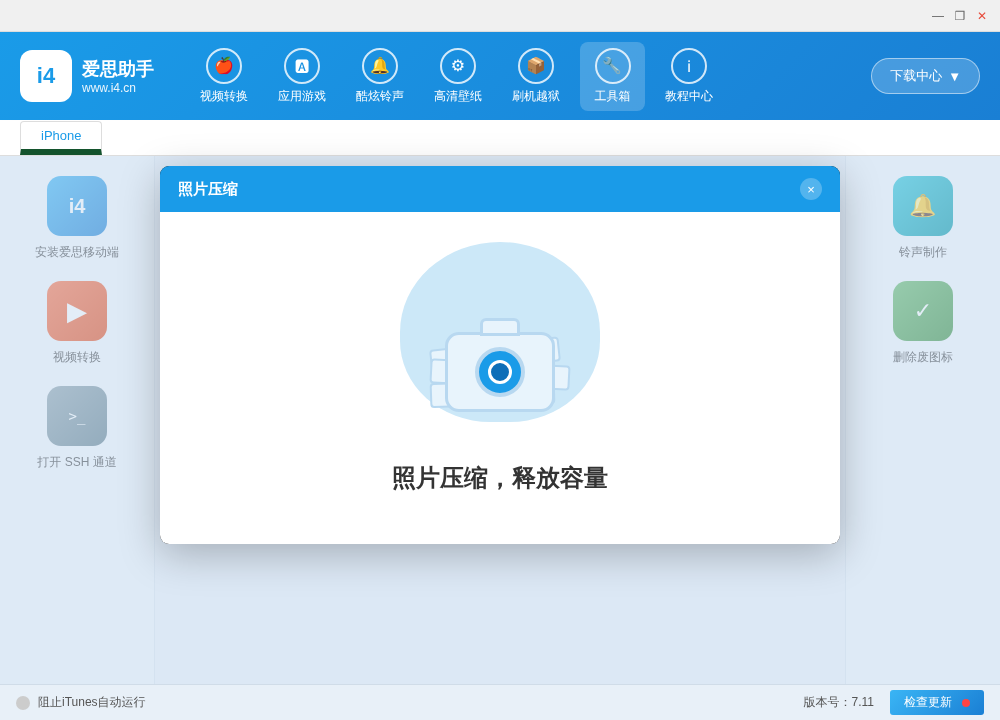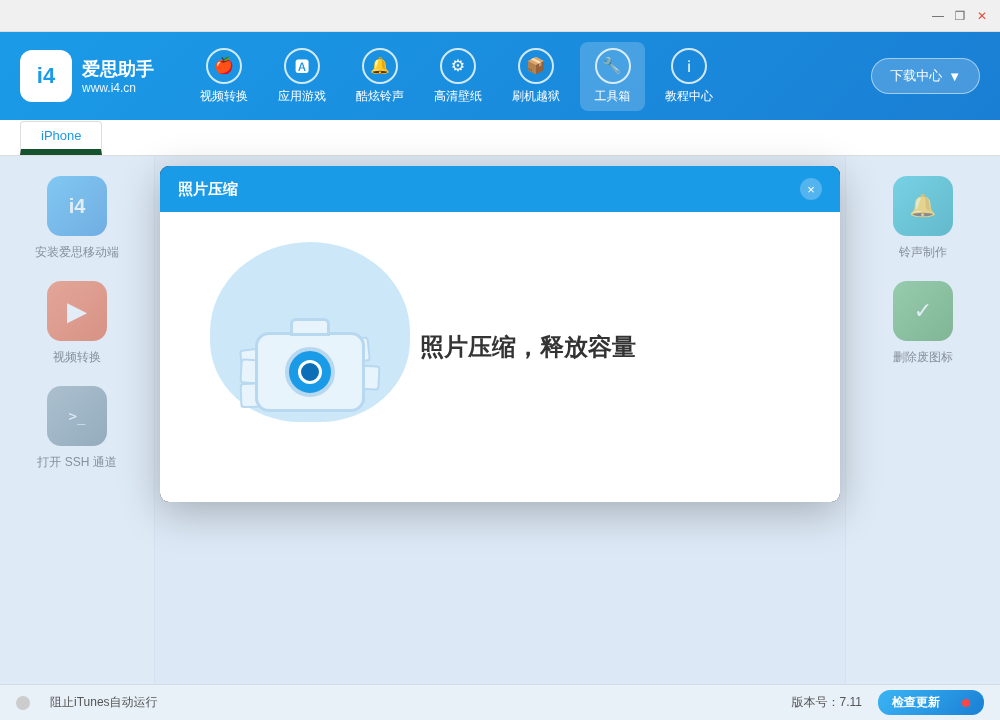--- a/index.html
+++ b/index.html
@@ -243,21 +243,21 @@
       display: flex;
       align-items: center;
       justify-content: center;
       cursor: pointer;
       font-size: 13px;
       color: #fff;
     }
     .modal-body {
       padding: 30px 40px 40px;
       display: flex;
-      flex-direction: row;
+      flex-direction: column;
       align-items: center;
       background: #fff;
     }
 
     
     .illustration {
       width: 220px;
       height: 200px;
       margin-bottom: 20px;
       position: relative;
@@ -364,45 +364,44 @@
       display: flex;
       align-items: center;
       justify-content: space-between;
       padding: 0 16px;
       font-size: 12px;
       color: #555;
     }
     .status-left {
       display: flex;
       align-items: center;
-      gap: 20px;
+      gap: 8px;
     }
     .status-dot {
       width: 14px;
       height: 14px;
       background: #ccc;
       border-radius: 50%;
     }
     .status-right {
       display: flex;
       align-items: center;
       gap: 16px;
     }
     .update-btn {
       background: linear-gradient(135deg, #3ab5f5, #1a7fd4);
       color: #fff;
       border: none;
       padding: 4px 14px;
-      border-radius: 12px;
+      border-radius: 3px;
       font-size: 12px;
       cursor: pointer;
       display: flex;
       align-items: center;
-      gap: 22px;
-      font-weight: bold;
+      gap: 10px;
     }
     .update-dot {
       width: 8px;
       height: 8px;
       background: #ff4444;
       border-radius: 50%;
     }
   </style>
 </head>
 <body>

